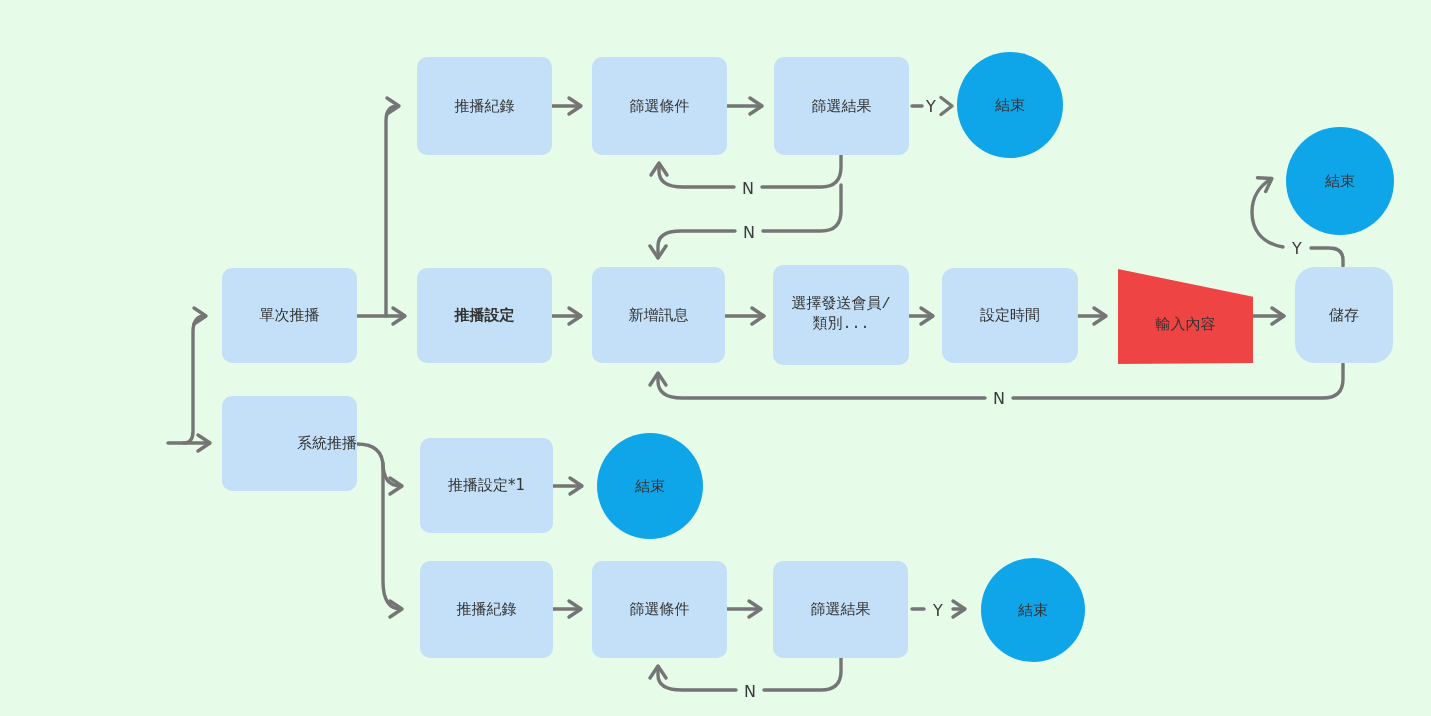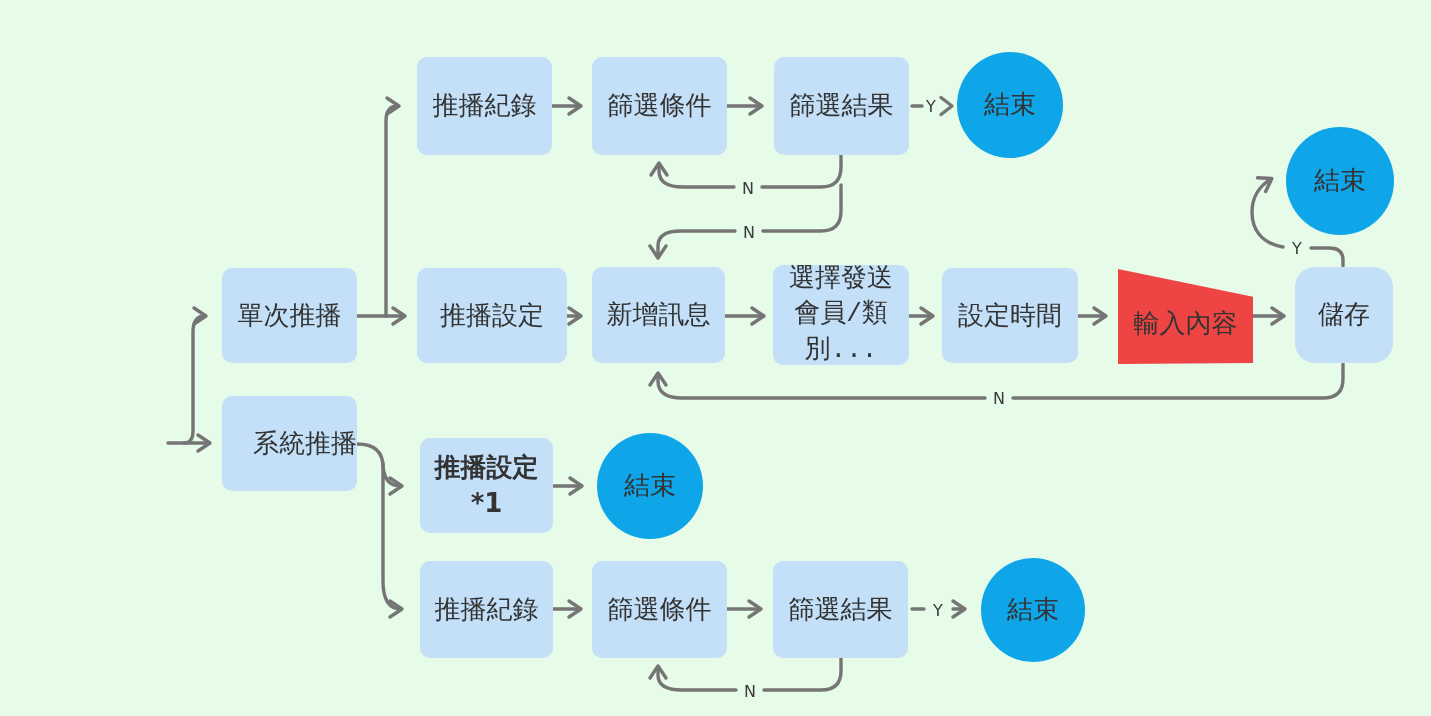--- a/index.html
+++ b/index.html
@@ -3,21 +3,21 @@
 <meta charset="utf-8">
 <style>
   html,body{margin:0;padding:0;}
   body{font-family:"DejaVu Sans","Liberation Sans",sans-serif;}
   .canvas{
     position:relative;width:1431px;height:716px;
     background:#e7fbe9;overflow:hidden;
   }
   .node{
     position:absolute;display:flex;align-items:center;justify-content:center;
-    text-align:center;color:#333333;font-size:26px;line-height:1.35;
+    text-align:center;color:#333333;font-size:15px;line-height:1.35;
     box-sizing:border-box;
   }
   .proc{background:#c3e0f8;border-radius:10px;}
   .term{background:#0ea5e9;border-radius:50%;}
   .io{background:#ef4444;text-align:right;}
   #connectors{position:absolute;left:0;top:0;}
   .edge-label{font-size:16px;fill:#3b3b3b;}
 </style>
 </head>
 <body>
@@ -102,44 +102,44 @@
   <div class="node proc" style="left:592px;top:57px;width:135px;height:98px;">
     <span>篩選條件</span>
   </div>
   <div class="node proc" style="left:774px;top:57px;width:135px;height:98px;">
     <span>篩選結果</span>
   </div>
   <div class="node term" style="left:957px;top:52px;width:106px;height:106px;">
     <span>結束</span>
   </div>
 
-  <div class="node proc" style="left:417px;top:268px;width:150px;height:95px;">
+  <div class="node proc" style="left:417px;top:268px;width:135px;height:95px;font-weight:bold;">
     <span>推播設定</span>
   </div>
   <div class="node proc" style="left:592px;top:267px;width:133px;height:96px;align-items:center;">
     <span>新增訊息</span>
   </div>
   <div class="node proc" style="left:773px;top:265px;width:136px;height:100px;padding:0 12px;font-family:Liberation Mono, monospace;">
     <span>選擇發送會員/類別...</span>
   </div>
-  <div class="node proc" style="left:942px;top:268px;width:136px;height:95px;">
+  <div class="node proc" style="left:942px;top:268px;width:136px;height:95px;border-radius:12px;">
     <span>設定時間</span>
   </div>
   <div class="node io" style="left:1118px;top:268px;width:135px;height:96px;padding-top:16px;
        clip-path:polygon(0% 1%,100% 30%,100% 99%,0% 100%);">
     <span>輸入內容</span>
   </div>
   <div class="node proc" style="left:1295px;top:267px;width:98px;height:96px;border-radius:20px;">
     <span>儲存</span>
   </div>
   <div class="node term" style="left:1286px;top:127px;width:108px;height:108px;">
     <span>結束</span>
   </div>
 
-  <div class="node proc" style="left:420px;top:438px;width:133px;height:95px;font-weight:bold;">
+  <div class="node proc" style="left:420px;top:438px;width:133px;height:95px;">
     <span>推播設定*1</span>
   </div>
   <div class="node term" style="left:597px;top:433px;width:106px;height:106px;">
     <span>結束</span>
   </div>
 
   <div class="node proc" style="left:420px;top:561px;width:133px;height:97px;">
     <span>推播紀錄</span>
   </div>
   <div class="node proc" style="left:592px;top:561px;width:135px;height:97px;">

